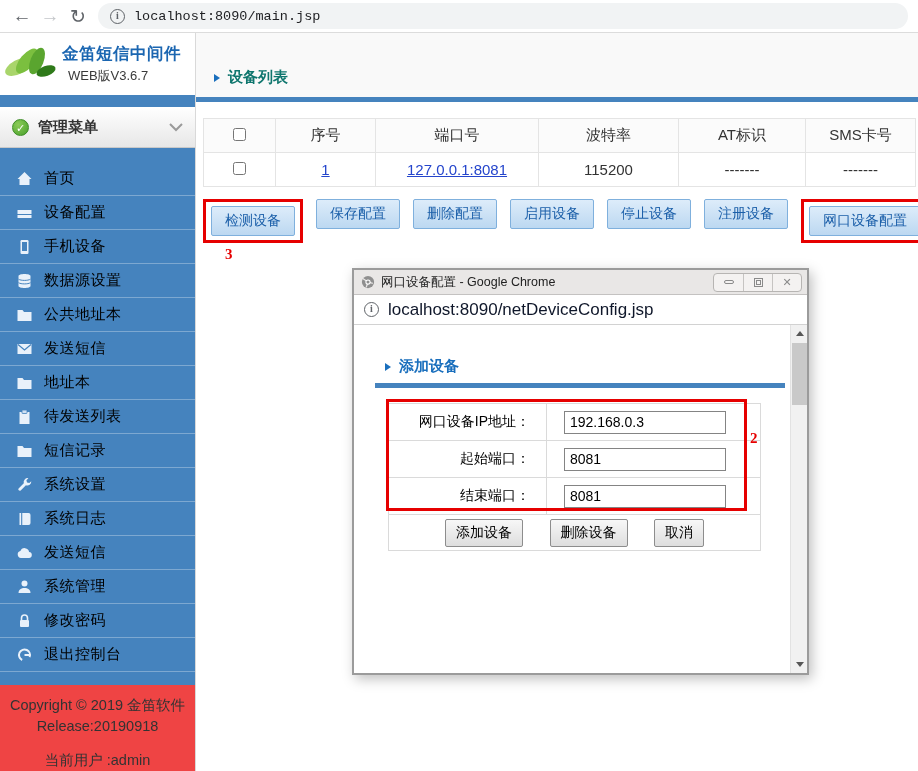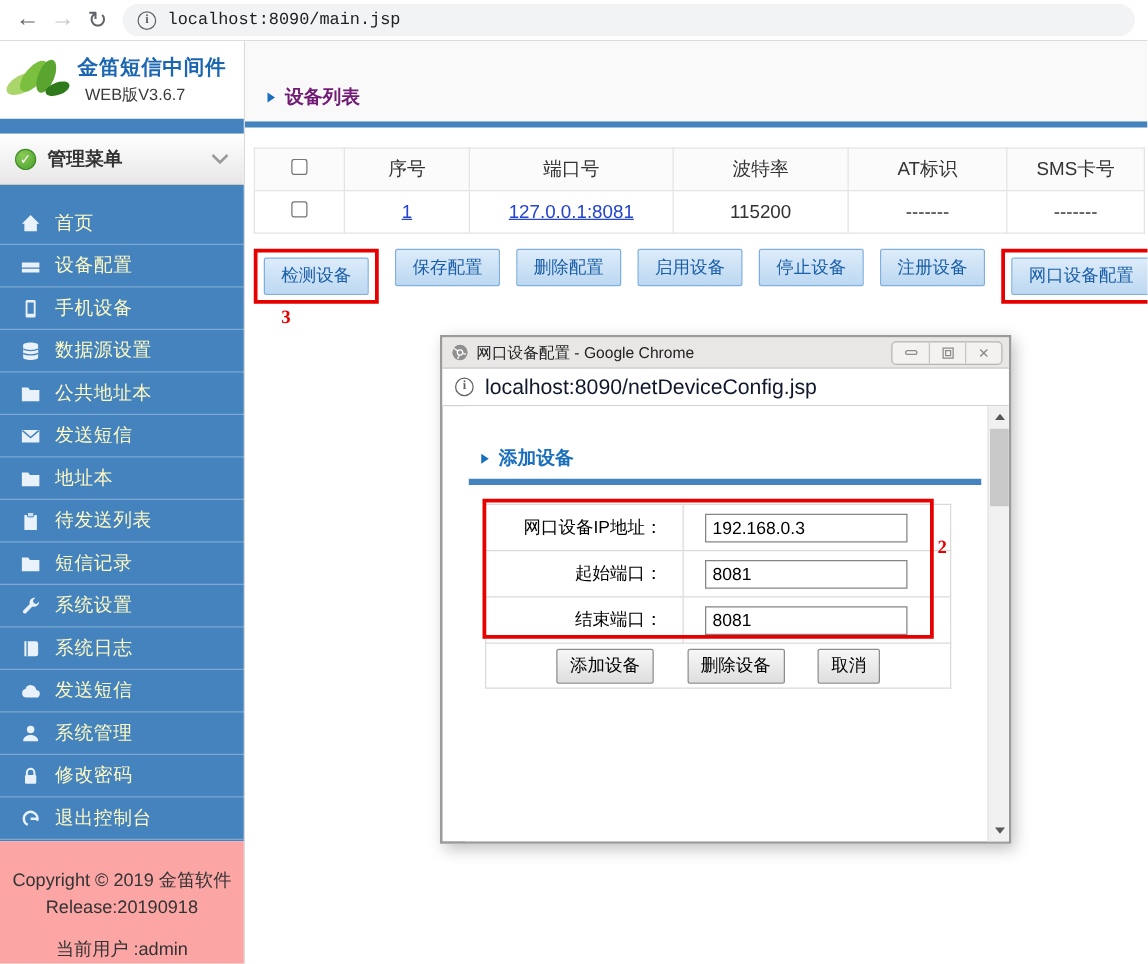--- a/index.html
+++ b/index.html
@@ -37,28 +37,28 @@
                  padding:0 12px; cursor:pointer; }
   .check-badge { width:17px; height:17px; border-radius:50%;
                  background:radial-gradient(circle at 35% 30%, #8bcb57, #49a02c);
                  color:#fff; font-size:11px; line-height:17px; text-align:center;
                  border:1px solid #3c8c24; }
   .menu-header-label { margin-left:9px; font-size:15px; font-weight:bold; color:#333; flex:1; }
   .menu { flex:1; background:#4583BE; padding-top:14px; list-style:none; }
   .menu li { height:34px; display:flex; align-items:center; padding-left:16px;
              border-bottom:1px solid rgba(255,255,255,.30); cursor:pointer; }
   .menu li .icn { width:19px; height:17px; margin-right:9px; display:flex; align-items:center; }
-  .menu li span.lbl { color:#fef9c3; font-size:15px; letter-spacing:.5px; }
-  .side-footer { background:#fca5a5; text-align:center; padding-top:22px; }
+  .menu li span.lbl { color:#000000; font-size:15px; letter-spacing:.5px; }
+  .side-footer { background:#ef4444; text-align:center; padding-top:10px; }
   .side-footer div { font-size:14.5px; color:#333; line-height:21px; }
   .side-footer .user-line { margin-top:13px; }
 
   
   .page-header { height:64px; background:#f9f9f9; position:relative; }
-  .page-title { position:absolute; left:18px; bottom:10px; color:#701a75;
+  .page-title { position:absolute; left:18px; bottom:10px; color:#0f766e;
                 font-size:15px; font-weight:bold; display:flex; align-items:center; }
   .tri { width:0; height:0; border-left:6px solid #1a6fbd; border-top:4.5px solid transparent;
          border-bottom:4.5px solid transparent; margin-right:8px; }
   .main-bluebar { height:5px; background:#4583BE; }
 
   
   table.device { position:absolute; left:7px; top:85px; border-collapse:collapse;
                  table-layout:fixed; }
   table.device th, table.device td { border:1px solid #e4e4e4; height:34px;
                  text-align:center; font-size:15px; color:#333; background:#fff; }

